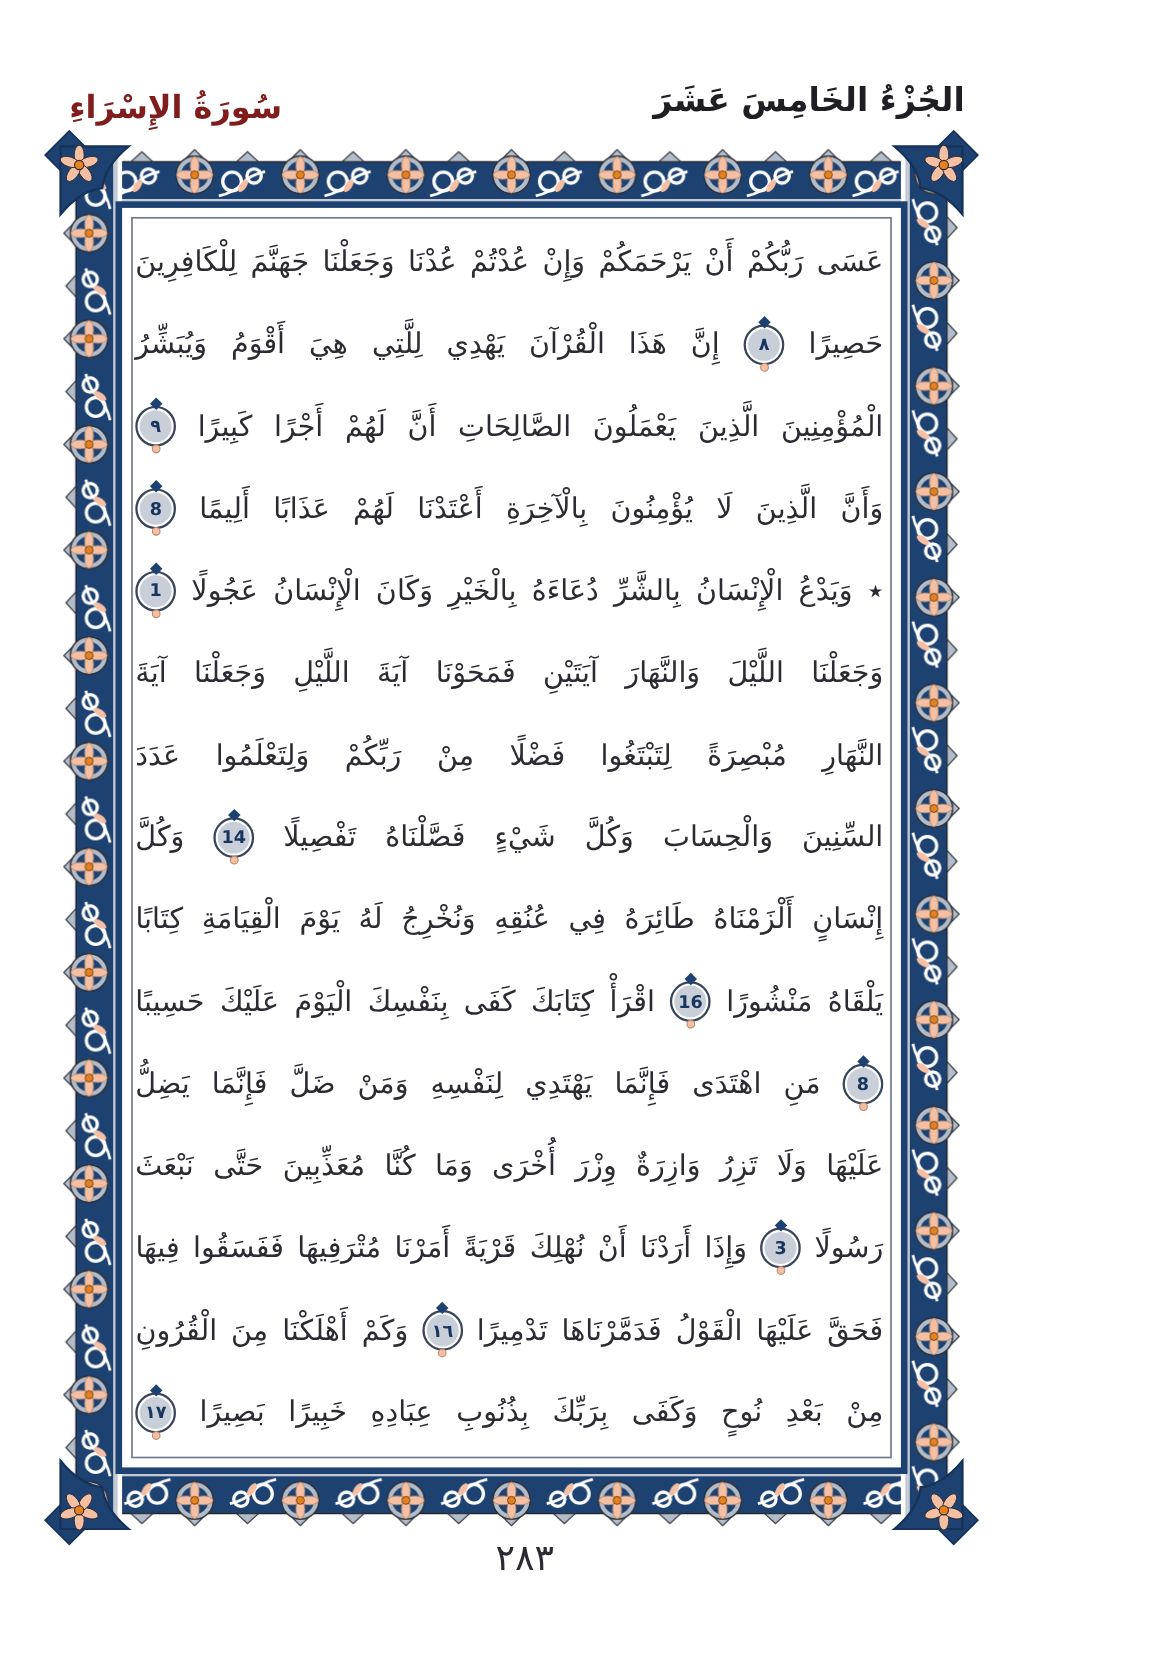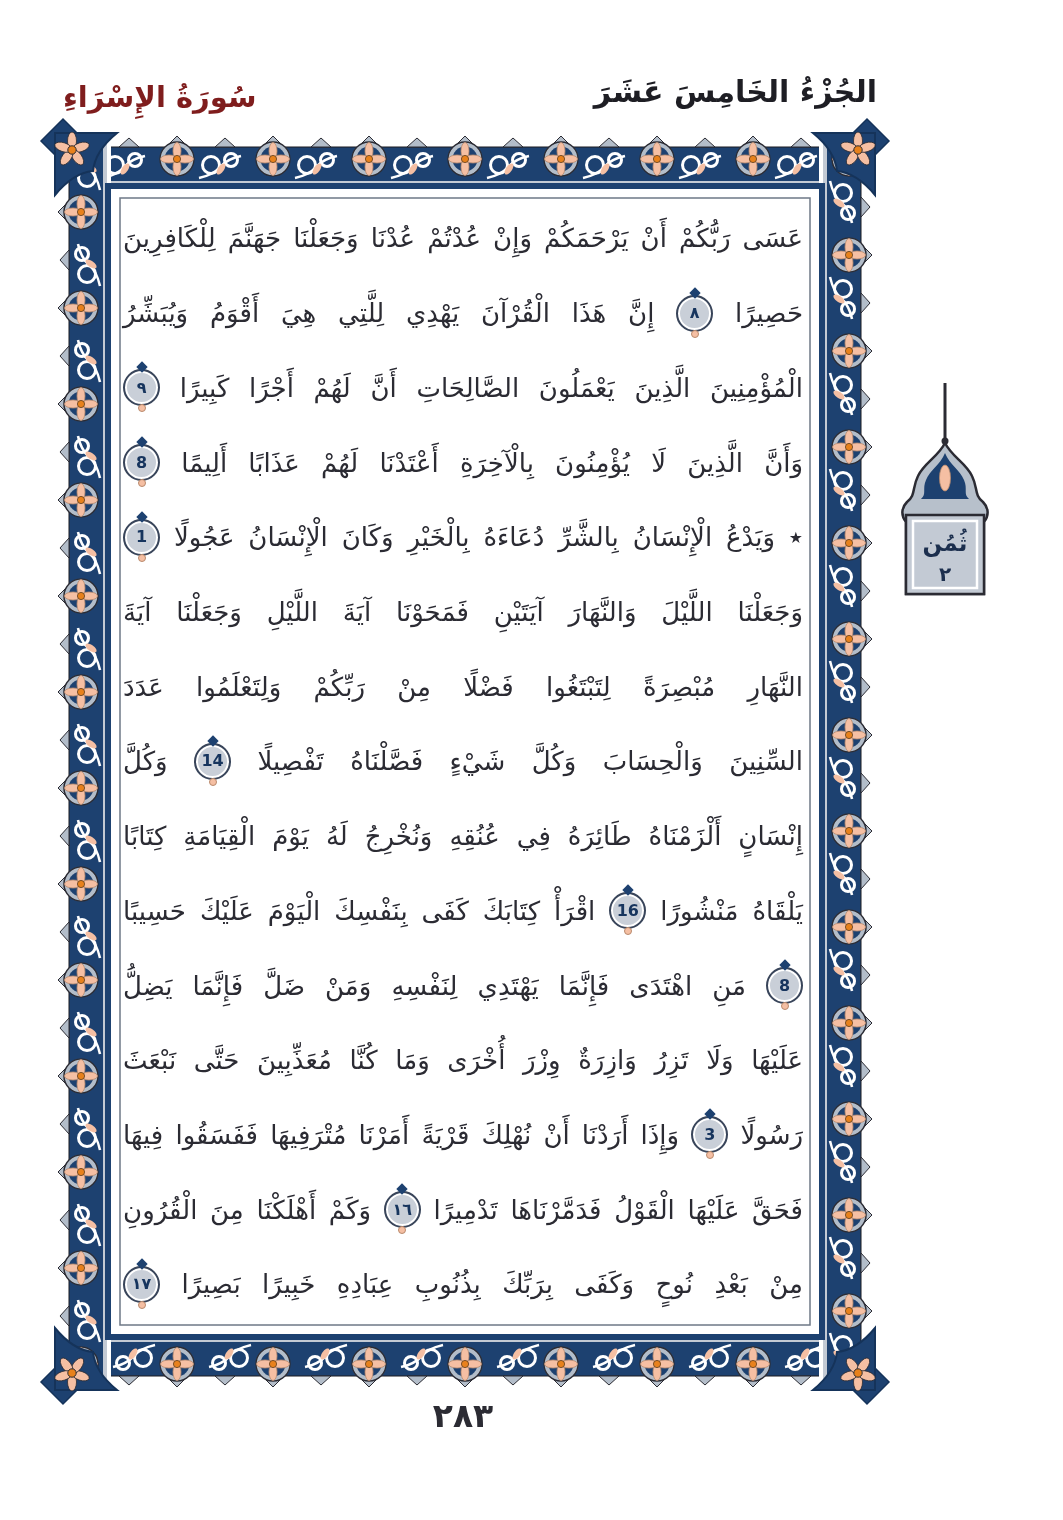--- a/index.html
+++ b/index.html
@@ -37,22 +37,22 @@
     width:8px;height:8px;background:#1d4170;transform:rotate(45deg);
   }
   .ayah-badge::after{
     content:"";position:absolute;bottom:-8px;left:50%;margin-left:-4px;
     width:8px;height:8px;border-radius:50%;
     background:#f5bfa3;border:1px solid #b98a6d;box-sizing:border-box;
   }
   .ayah-num{font-size:16px;font-weight:bold;color:#17355e;line-height:1;}
   .margin-marker{position:absolute;left:898px;top:383px;width:100px;height:215px;}
   .page-number{
-    position:absolute;left:55px;top:1396px;width:816px;text-align:center;
-    font-size:33px;color:#2b2b33;direction:rtl;font-weight:bold;letter-spacing:2px;
+    position:absolute;left:69px;top:1396px;width:816px;text-align:center;
+    font-size:33px;color:#2b2b33;direction:rtl;font-weight:normal;letter-spacing:2px;
   }
 </style>
 </head>
 <body>
 
 <div class="page">
 
   <div class="header-juz">الجُزْءُ الخَامِسَ عَشَرَ</div>
   <div class="header-surah">سُورَةُ الإِسْرَاءِ</div>
 
@@ -379,29 +379,16 @@
         <span class="w">بِذُنُوبِ</span>
         <span class="w">عِبَادِهِ</span>
         <span class="w">خَبِيرًا</span>
         <span class="w">بَصِيرًا</span>
         <span class="ayah-badge">
           <span class="ayah-num">١٧</span>
         </span>
       </div>
     </div>
 
-  <div class="margin-marker">
-    <svg width="100" height="215" viewBox="0 0 100 215" xmlns="http://www.w3.org/2000/svg">
-      <line x1="47" y1="0" x2="47" y2="56" stroke="#2b2b33" stroke-width="3"></line>
-      <circle cx="47" cy="58" r="3.5" fill="#2b2b33"></circle>
-      <path d="M47,60 C40,74 26,80 20,93 C14,105 18,112 9,119 C3,125 3,133 8,139 L8,211 L86,211 L86,139 C91,133 91,125 85,119 C76,112 80,105 74,93 C68,80 54,74 47,60 Z" fill="#b7c0cb" stroke="#2b2b33" stroke-width="2.5"></path>
-      <path d="M47,70 C42,82 32,87 28,97 C24,106 29,111 23,116 L71,116 C65,111 70,106 66,97 C62,87 52,82 47,70 Z" fill="#1d4170"></path>
-      <ellipse cx="47" cy="95" rx="5.5" ry="13" fill="#f5bfa3" stroke="#b98a6d" stroke-width="0.8"></ellipse>
-      <rect x="8" y="132" width="78" height="79" fill="#c3cad4" stroke="#2b2b33" stroke-width="2.5"></rect>
-      <rect x="15" y="138" width="64" height="67" fill="none" stroke="#ffffff" stroke-width="2.5"></rect>
-      <text x="47" y="168" text-anchor="middle" font-size="23" font-weight="bold" fill="#1c2f4e">ثُمُن</text>
-      <text x="47" y="198" text-anchor="middle" font-size="20" font-weight="bold" fill="#1c2f4e">٢</text>
-    </svg>
-  </div>
 
   <div class="page-number">٢٨٣</div>
 
 </div>
 
 </body></html>

